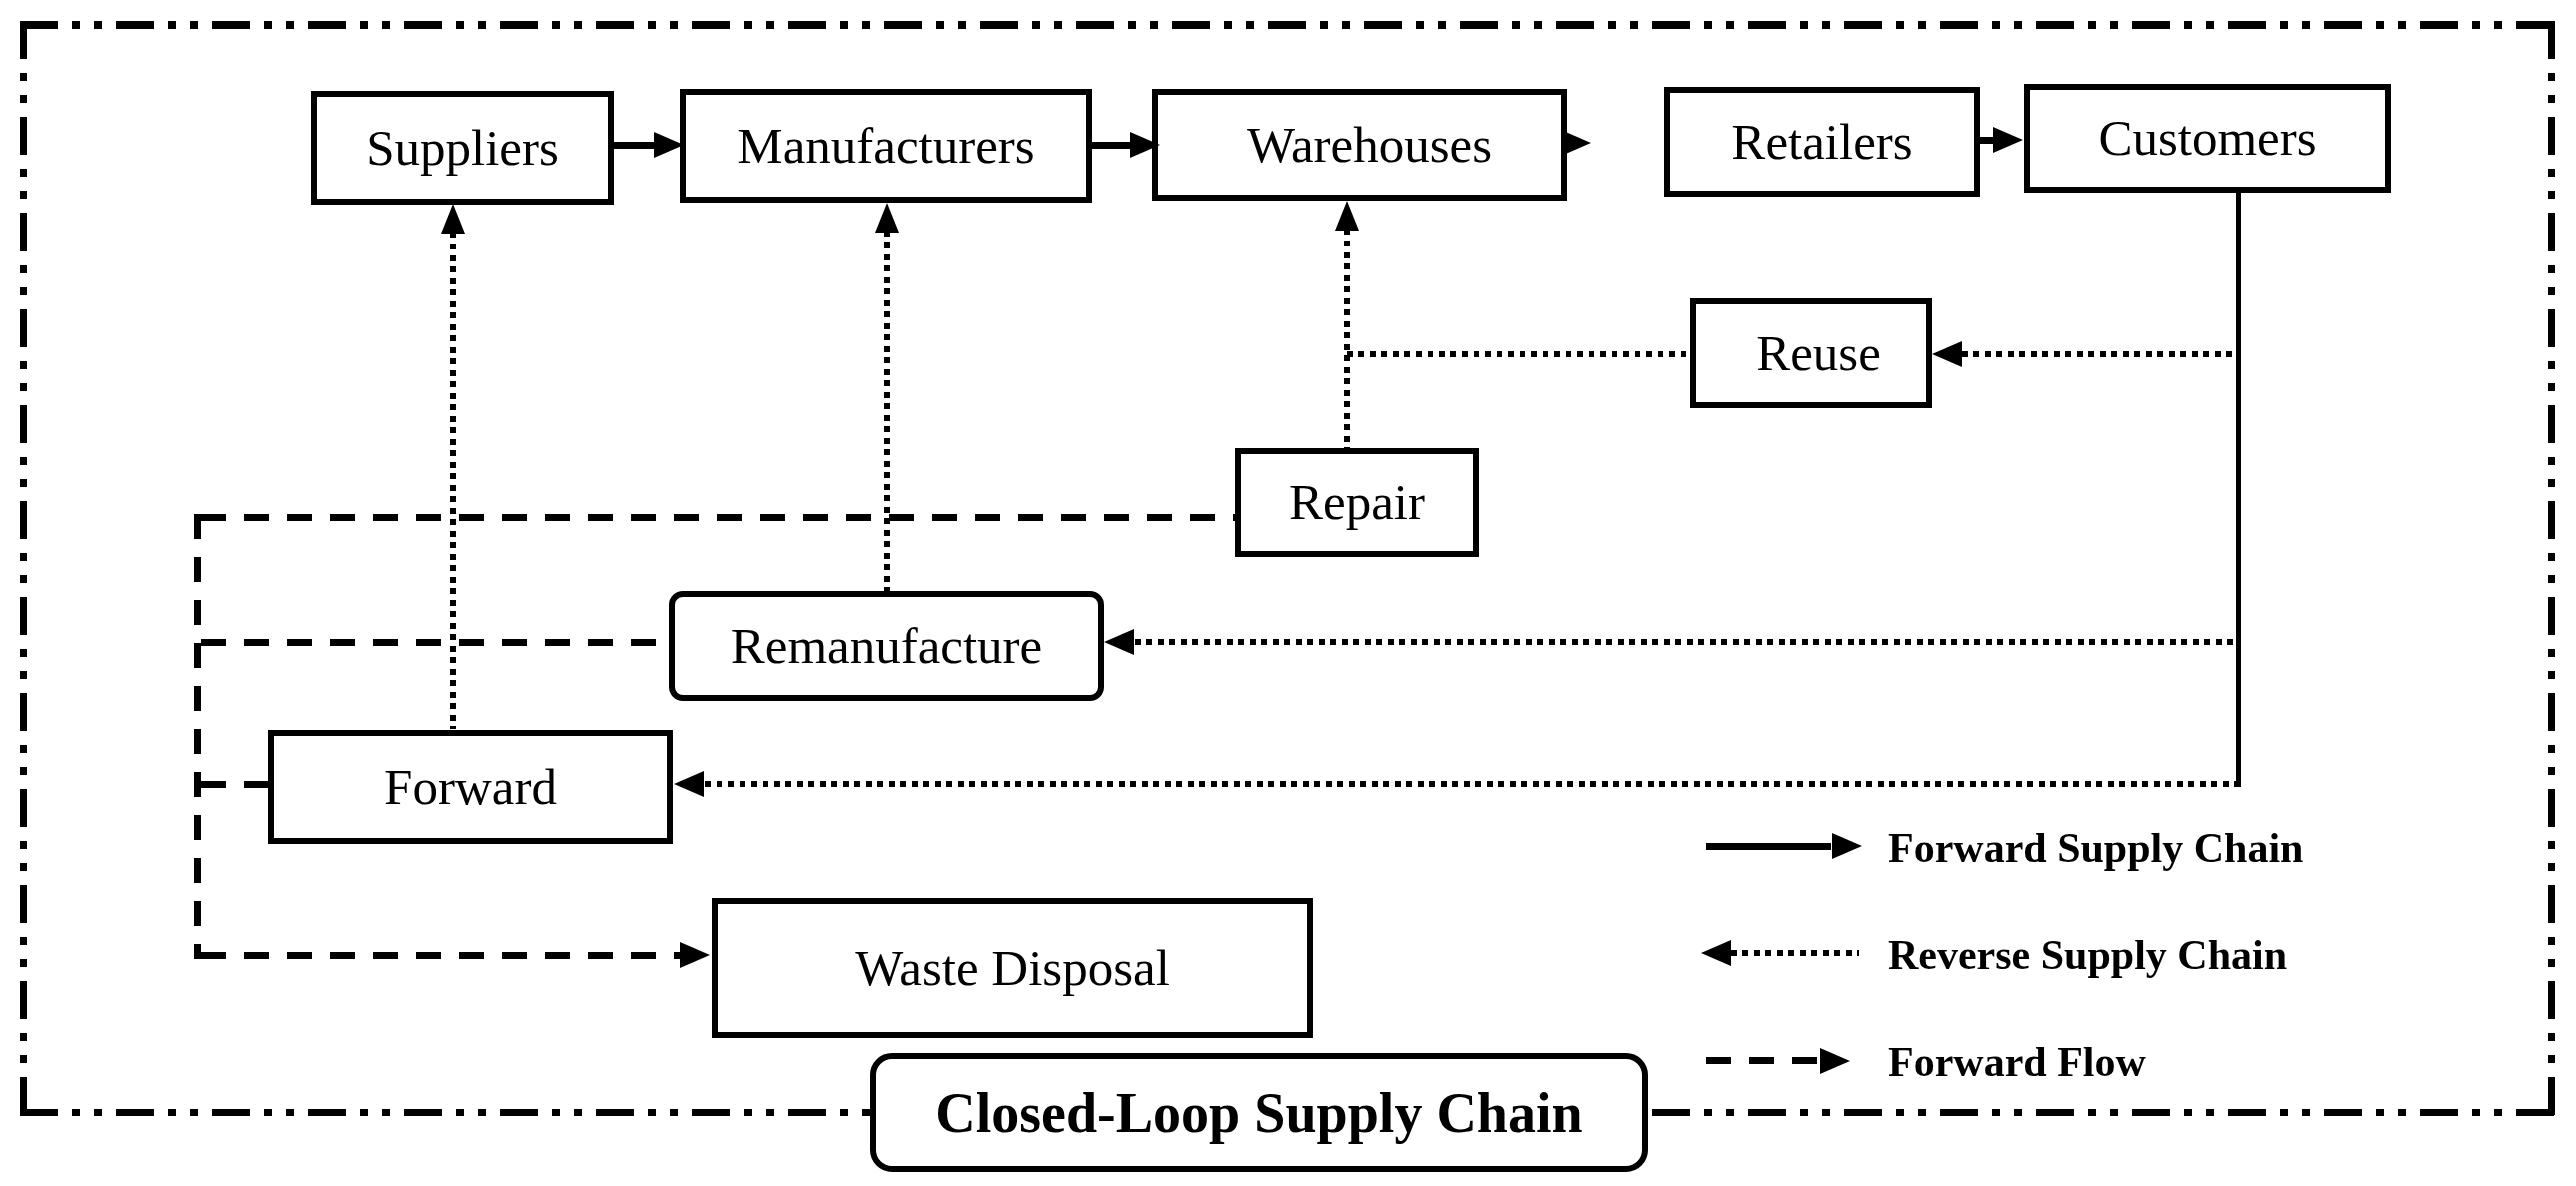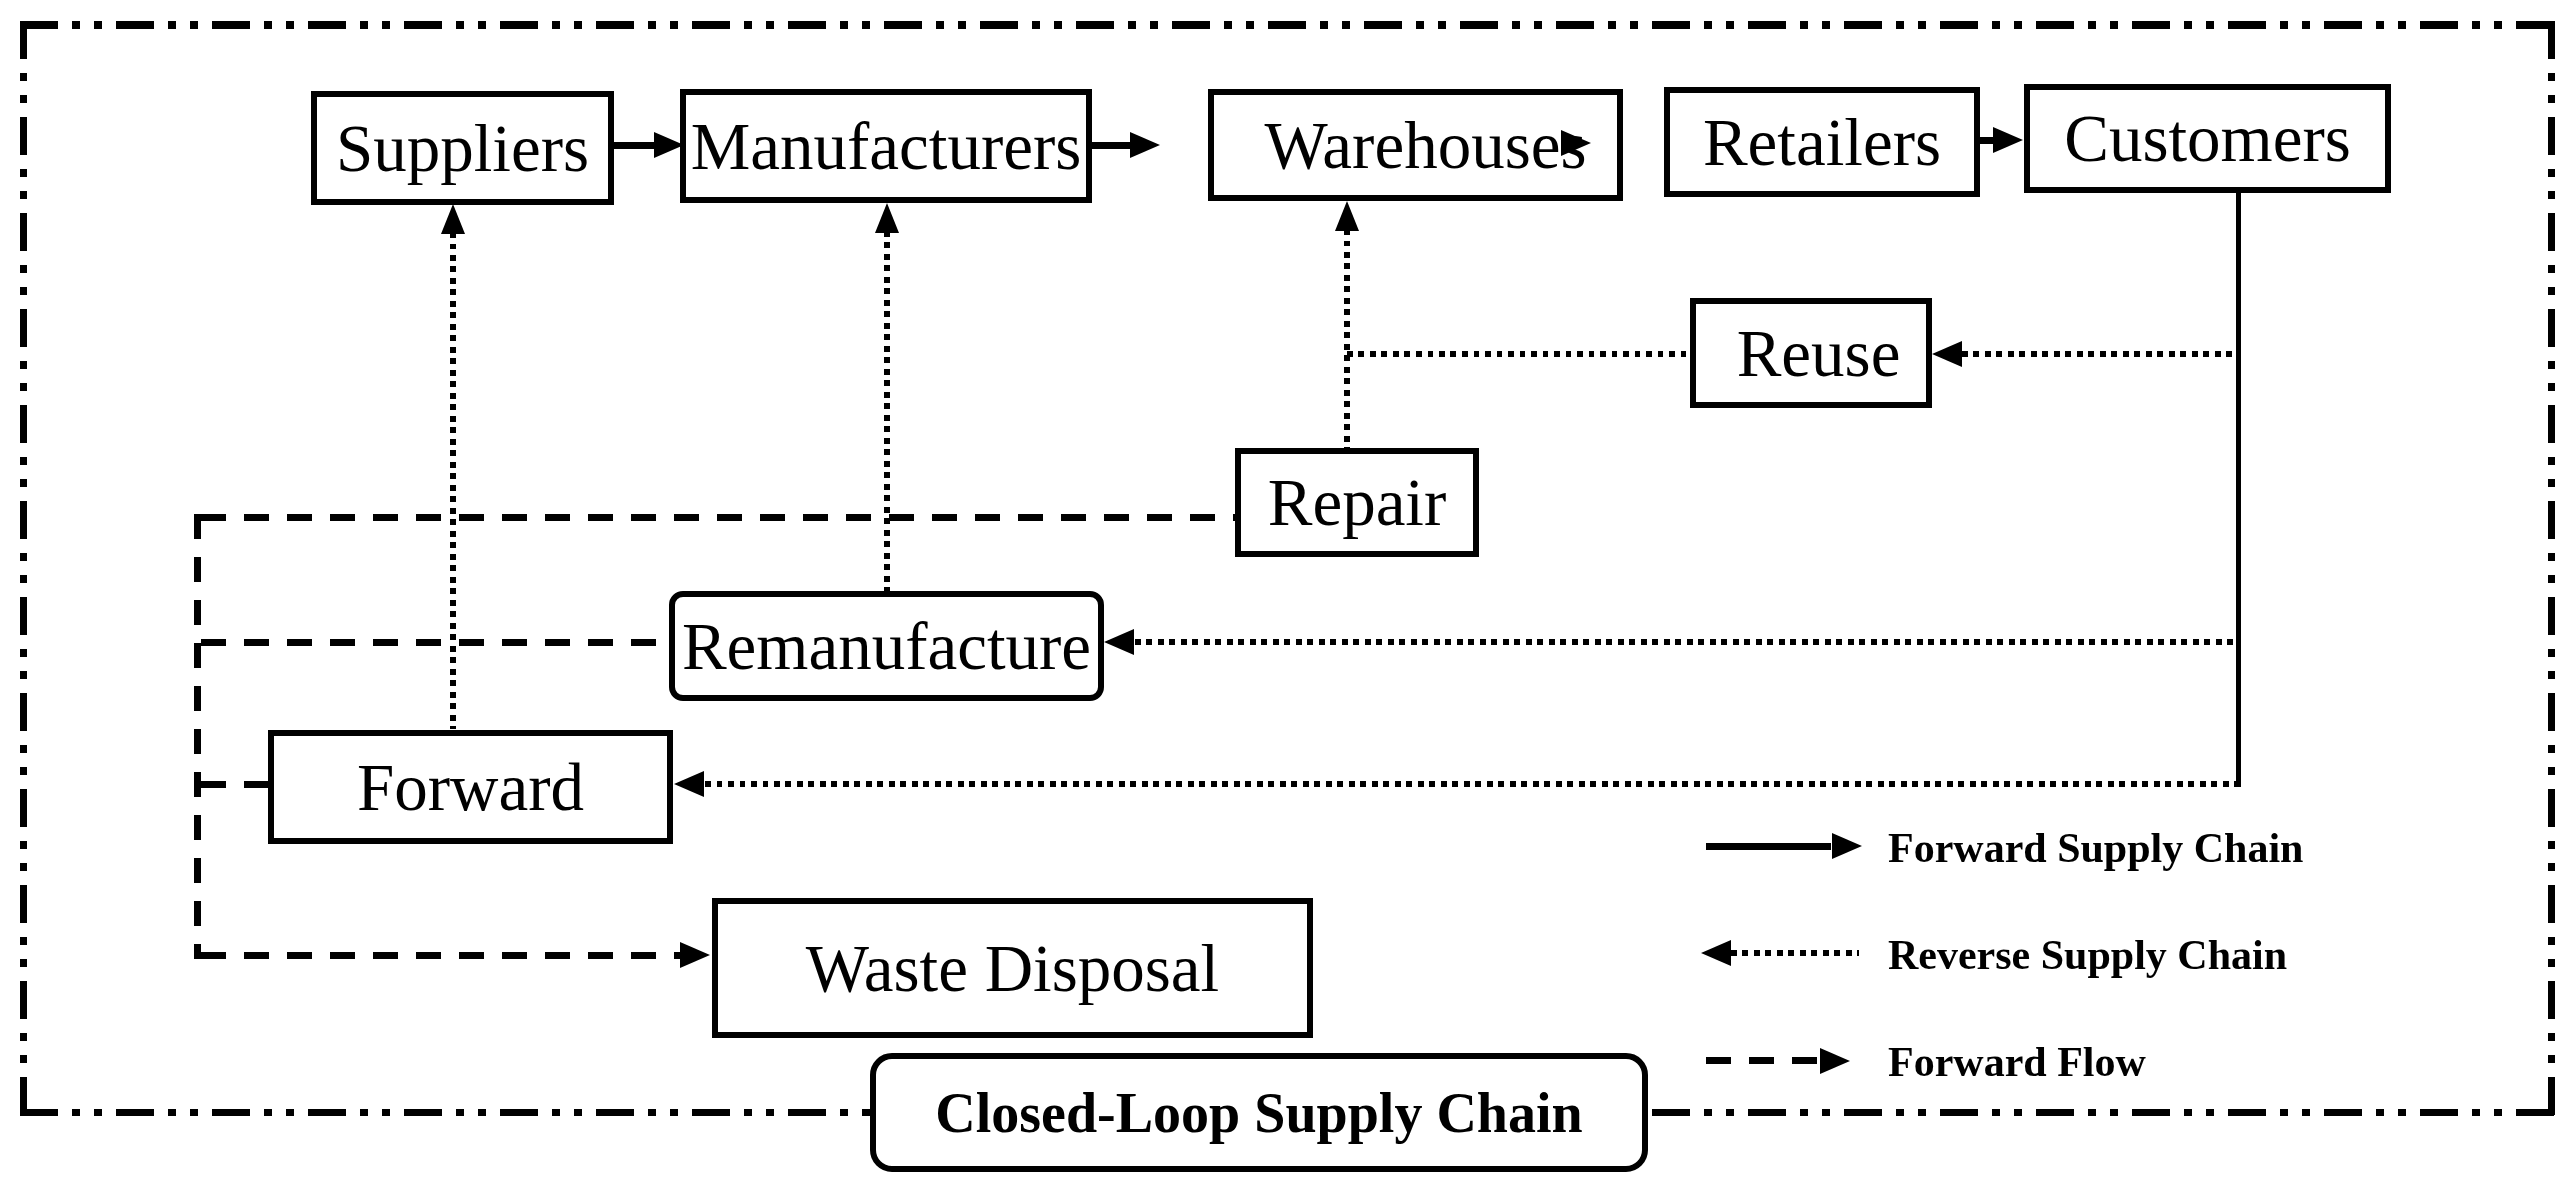--- a/index.html
+++ b/index.html
@@ -19,21 +19,21 @@
 
   
   .node {
     position: absolute;
     box-sizing: border-box;
     background: #ffffff;
     border: 6.6px solid #000;
     display: flex;
     align-items: center;
     justify-content: center;
-    font-size: 67px;
+    font-size: 51px;
     line-height: 1;
     white-space: nowrap;
     z-index: 3;
   }
   .node.title-box {
     font-weight: bold;
     font-size: 56px;
     z-index: 6;
   }
 
@@ -152,21 +152,21 @@
 
   <div class="dash-h" style="left:201px; top:514px;  width:1034px;"></div>
   <div class="dash-v" style="left:194px; top:514px;  height:445px;"></div>
   <div class="dash-h" style="left:201px; top:639px;  width:468px;"></div>
   <div class="dash-h" style="left:201px; top:781px;  width:68px;"></div>
   <div class="dash-h" style="left:201px; top:952px; width:479px;"></div>
   <div class="ah ah-right" style="left:680px; top:942px;"></div>
 
   <div class="node" style="left:311px;  top:91px; width:303px; height:114px;">Suppliers</div>
   <div class="node" style="left:680px;  top:89px; width:412px; height:114px;">Manufacturers</div>
-  <div class="node" style="left:1208px; top:89px; width:415px; height:112px;padding-left:20px;">Warehouses</div>
+  <div class="node" style="left:1152px; top:89px; width:415px; height:112px;padding-left:20px;">Warehouses</div>
   <div class="node" style="left:1664px; top:87px; width:316px; height:110px;">Retailers</div>
   <div class="node" style="left:2024px; top:84px; width:367px; height:109px;">Customers</div>
 
   <div class="node" style="left:1690px; top:298px; width:242px; height:110px;padding-left:15px;">Reuse</div>
   <div class="node" style="left:1235px; top:448px; width:244px; height:109px;">Repair</div>
   <div class="node" style="left:669px;  top:591px; width:435px; height:110px;border-radius:14px;">Remanufacture</div>
   <div class="node" style="left:268px;  top:730px; width:405px; height:114px;">Forward</div>
   <div class="node" style="left:712px;  top:898px;width:601px; height:140px;">Waste Disposal</div>
 
   <div class="solid-h" style="left:1706px; top:843px; width:125px;"></div>

